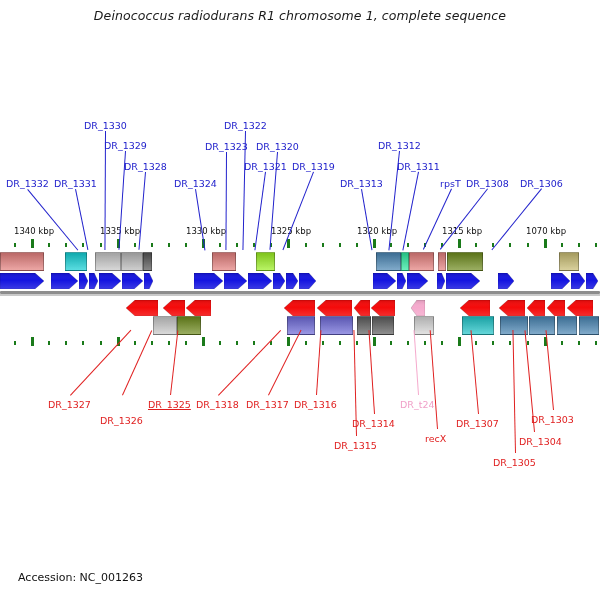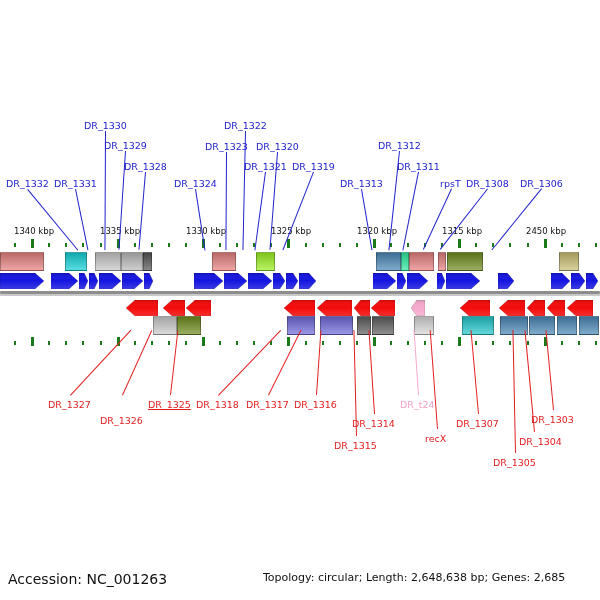--- a/index.html
+++ b/index.html
@@ -3,21 +3,21 @@
 <meta charset="utf-8">
 <style>
   html,body{margin:0;padding:0;background:#ffffff;}
   body{width:600px;height:600px;position:relative;overflow:hidden;
        font-family:"DejaVu Sans","Liberation Sans",sans-serif;}
   #stage{position:absolute;left:0;top:0;width:600px;height:600px;}
 
   .title{position:absolute;left:0;top:8px;width:600px;text-align:center;
          font-style:italic;font-size:12.5px;color:#1a1a1a;letter-spacing:.1px;}
 
-  .footer-left{position:absolute;left:8px;top:571px;font-size:14px;color:#111;}
+  .footer-left{position:absolute;left:18px;top:571px;font-size:11px;color:#111;}
   .footer-right{position:absolute;left:263px;top:571px;font-size:11px;color:#111;}
 
   
   .ruler-label{position:absolute;font-size:8.5px;color:#111;white-space:nowrap;}
   .tick{position:absolute;background:#1a7a1a;width:2px;}
   .tick.major{height:9px;width:3px;}
   .tick.minor{height:4px;}
 
   
   .backbone{position:absolute;background:#8d8d8d;height:3px;border-radius:1px;}
@@ -34,29 +34,30 @@
   .glabel{position:absolute;font-size:9.5px;white-space:nowrap;}
   .glabel.up{color:#2222cc;}
   .glabel.dn{color:#e02020;}
   .glabel.trna{color:#f0a0c8;}
 </style>
 </head>
 <body>
 
 <div id="stage">
 
+  <div class="title">Deinococcus radiodurans R1 chromosome 1, complete sequence</div>
 
   <div id="ruler-labels">
       <div class="ruler-label" style="left: 14px; top: 226px;">1340 kbp</div>
       <div class="ruler-label" style="left: 100px; top: 226px;">1335 kbp</div>
       <div class="ruler-label" style="left: 186px; top: 226px;">1330 kbp</div>
       <div class="ruler-label" style="left: 271px; top: 226px;">1325 kbp</div>
       <div class="ruler-label" style="left: 357px; top: 226px;">1320 kbp</div>
       <div class="ruler-label" style="left: 442px; top: 226px;">1315 kbp</div>
-      <div class="ruler-label" style="left: 526px; top: 226px;">2450 kbp</div>
+      <div class="ruler-label" style="left: 526px; top: 226px;">1070 kbp</div>
     </div>
   <div id="ticks-upper">
       <div class="tick minor" style="left: 14px; top: 243px; background: rgb(26, 122, 26);"></div>
       <div class="tick major" style="left: 31px; top: 239px; background: rgb(26, 122, 26);"></div>
       <div class="tick minor" style="left: 48px; top: 243px; background: rgb(26, 122, 26);"></div>
       <div class="tick minor" style="left: 65px; top: 243px; background: rgb(26, 122, 26);"></div>
       <div class="tick minor" style="left: 82px; top: 243px; background: rgb(26, 122, 26);"></div>
       <div class="tick minor" style="left: 100px; top: 243px; background: rgb(26, 122, 26);"></div>
       <div class="tick major" style="left: 117px; top: 239px; background: rgb(26, 122, 26);"></div>
       <div class="tick minor" style="left: 134px; top: 243px; background: rgb(26, 122, 26);"></div>
@@ -369,21 +370,20 @@
       <div class="glabel dn" style="left: 352px; top: 418px;">DR_1314</div>
       <div class="glabel trna" style="left: 400px; top: 399px;">DR_t24</div>
       <div class="glabel dn" style="left: 425px; top: 433px;">recX</div>
       <div class="glabel dn" style="left: 456px; top: 418px;">DR_1307</div>
       <div class="glabel dn" style="left: 493px; top: 457px;">DR_1305</div>
       <div class="glabel dn" style="left: 512px; top: 436px; margin-left: 7px;">DR_1304</div>
       <div class="glabel dn" style="left: 531px; top: 414px;">DR_1303</div>
     </div>
 
   <div class="footer-left">Accession: NC_001263</div>
-  <div class="footer-right">Topology: circular; Length: 2,648,638 bp; Genes: 2,685</div>
 </div>
 
 <div style="position: absolute; width: 0px; height: 0px; overflow: hidden;"><svg width="0" height="0">
       <defs>
         <linearGradient id="gR" x1="0" y1="0" x2="0" y2="1">
           <stop offset="0%" stop-color="#000" stop-opacity="0.45"></stop>
           <stop offset="45%" stop-color="#fff" stop-opacity="0.0"></stop>
           <stop offset="100%" stop-color="#fff" stop-opacity="0.55"></stop>
         </linearGradient>
         <linearGradient id="gL" x1="0" y1="0" x2="0" y2="1">

